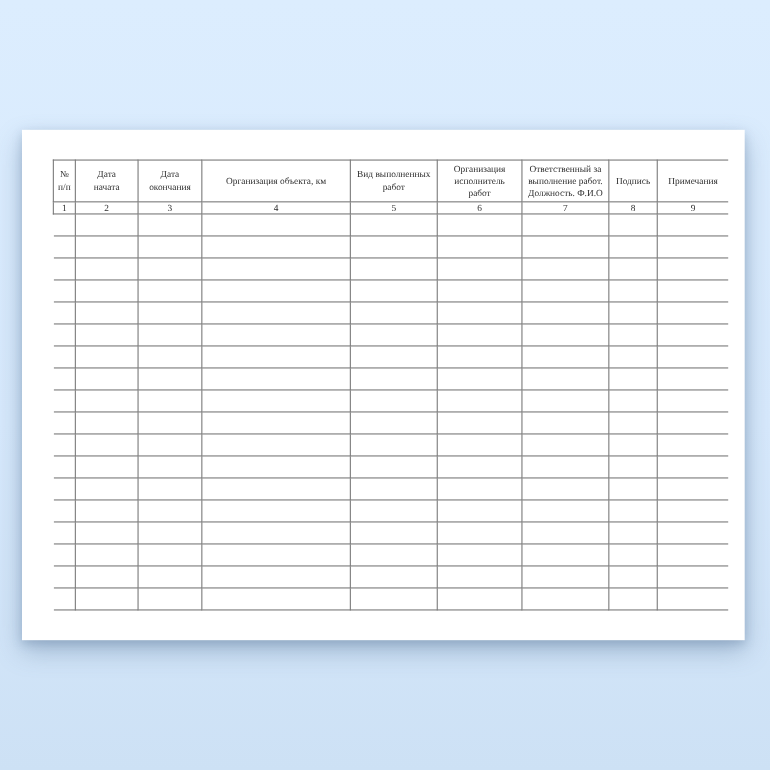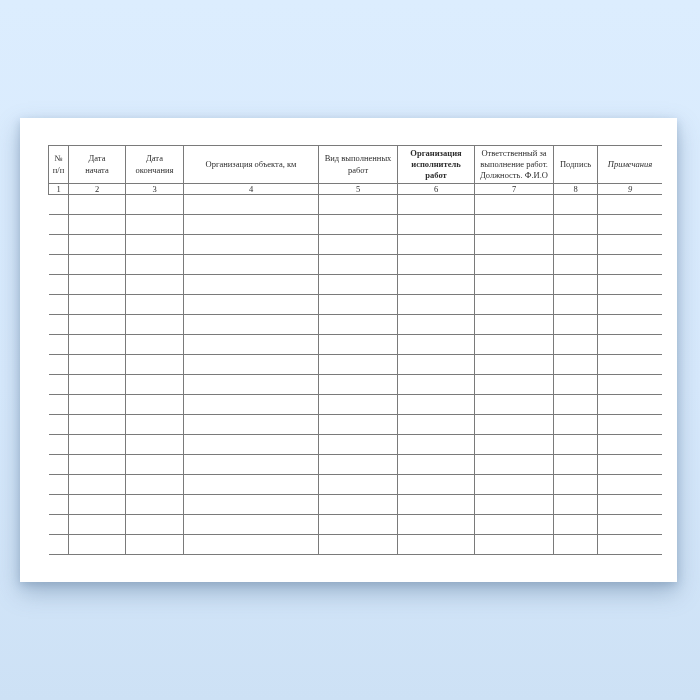--- a/index.html
+++ b/index.html
@@ -40,21 +40,21 @@
     border: 1px solid var(--line, #7a7a7a);
     padding: 0;
     margin: 0;
     text-align: center;
     vertical-align: middle;
     font-weight: normal;
     overflow: hidden;
   }
   
   table.log th:last-child,
-  table.log td:last-child { border-right: none; font-style: italic; }
+  table.log td:last-child { border-right: none; }
   
   table.log tbody td:first-child { border-left: none; }
 
   table.log thead th.hdr {
     height: 37px;
     font-size: 8.5px;
     line-height: 1.3;
     white-space: pre-line;
   }
   table.log thead th.num {
@@ -76,21 +76,21 @@
         <tr>
             <th class="hdr" style="width: 19px;">№
 п/п</th>
             <th class="hdr" style="width: 56px;">Дата
 начата</th>
             <th class="hdr" style="width: 57px;">Дата
 окончания</th>
             <th class="hdr" style="width: 134px;">Организация объекта, км</th>
             <th class="hdr" style="width: 78px;">Вид выполненных
 работ</th>
-            <th class="hdr" style="width: 76px; font-weight: bold;">Организация
+            <th class="hdr" style="width: 76px;">Организация
 исполнитель
 работ</th>
             <th class="hdr" style="width: 78px;">Ответственный за
 выполнение работ.
 Должность. Ф.И.О</th>
             <th class="hdr" style="width: 43px;">Подпись</th>
             <th class="hdr" style="width: 64px;">Примечания</th>
           </tr>
         <tr>
             <th class="num">1</th>

